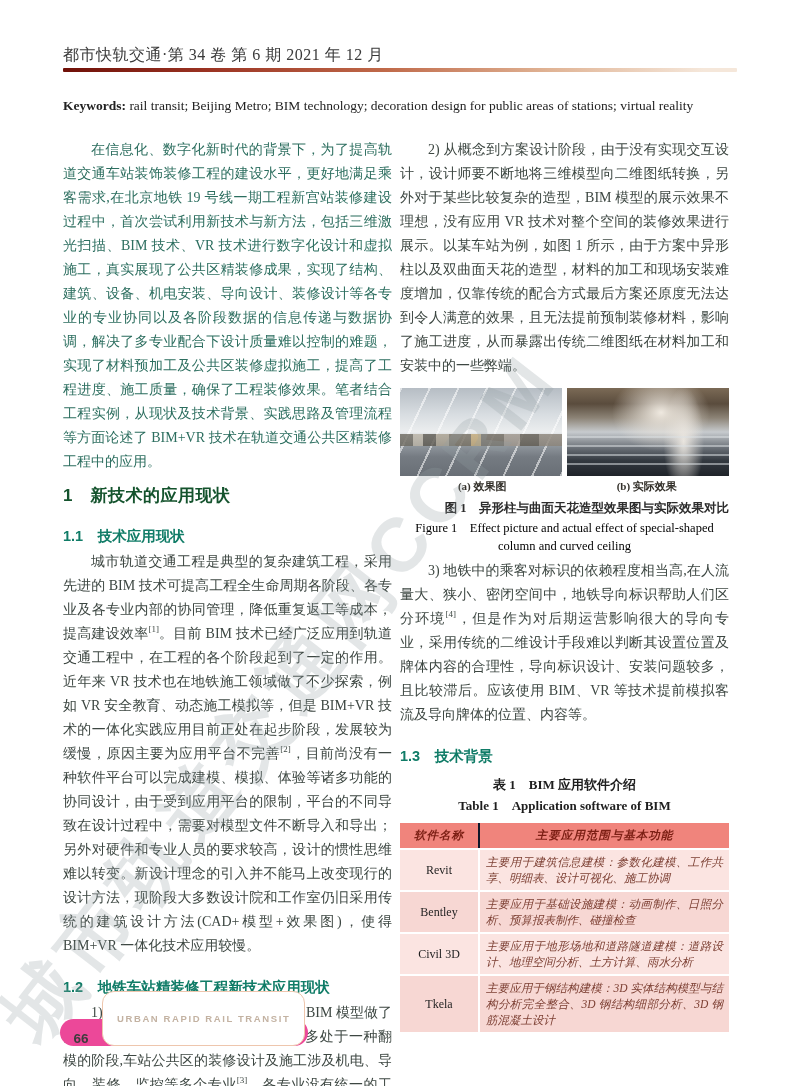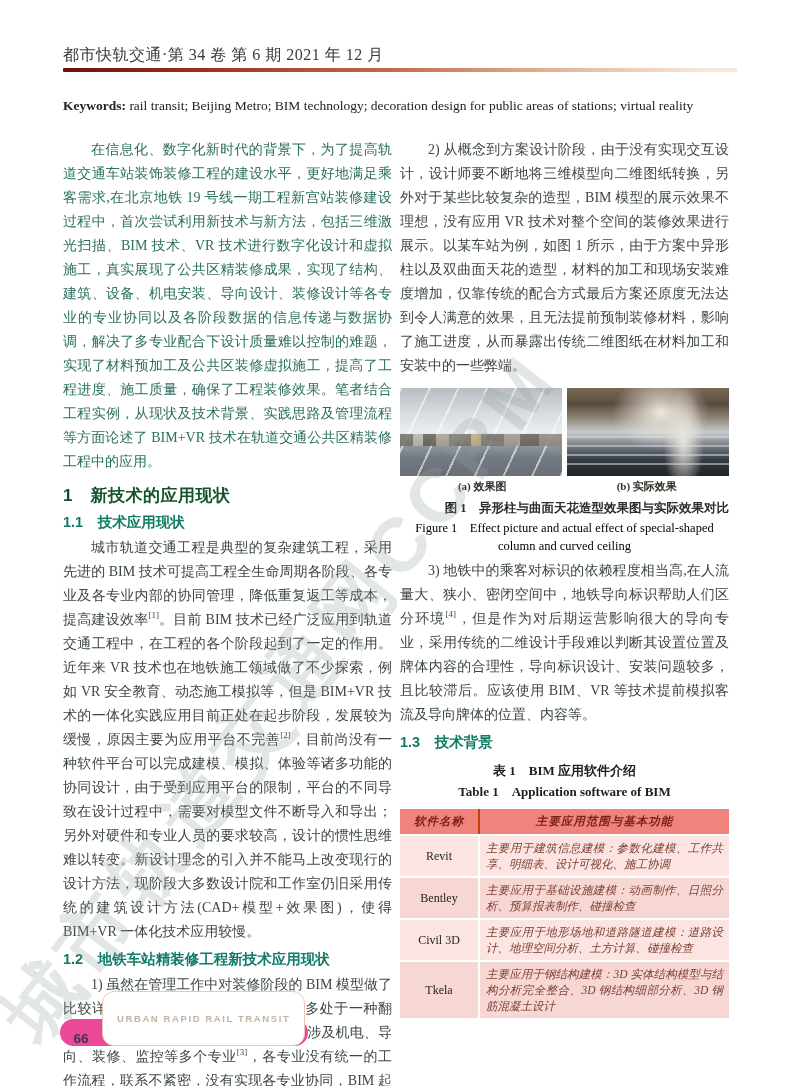--- a/index.html
+++ b/index.html
@@ -33,21 +33,21 @@
     margin:0;font-size:14px;line-height:24px;text-align:justify;
     text-indent:2em;color:#3d4742;
   }
   p.abstract{color:#2c6e5f;}
   sup{font-size:9px;line-height:0;}
   h1.sec{
     margin:10px 0 6px 0;font-family:"Liberation Sans","DejaVu Sans",sans-serif;
     font-size:17px;font-weight:bold;color:#14532d;letter-spacing:.5px;
   }
   h2.sec{
-    margin:6px 0 4px 0;font-family:"Liberation Sans","DejaVu Sans",sans-serif;
+    margin:20px 0 4px 0;font-family:"Liberation Sans","DejaVu Sans",sans-serif;
     font-size:14.5px;font-weight:bold;color:#107c67;
   }
   
   .figure{margin:10px 0 4px 0;}
   .fig-images{display:flex;gap:5px;}
   .fig-img{width:162px;height:88px;position:relative;overflow:hidden;}
   .fig-a{
     background:
       repeating-linear-gradient(115deg, rgba(255,255,255,.55) 0 2px, rgba(255,255,255,0) 2px 26px),
       linear-gradient(180deg,#b6bdc4 0%,#d8dde1 30%,#eceeef 50%,#c4c9cd 58%,#8f969c 66%,#757b82 78%,#696f76 100%);
@@ -82,21 +82,21 @@
   .tbl-title-cn{margin-top:10px;text-align:center;font-size:13px;font-weight:bold;color:#1e1e1e;}
   .tbl-title-en{margin-top:3px;text-align:center;font-size:13px;font-weight:bold;color:#1e1e1e;}
   table.bim{
     margin-top:6px;width:100%;border-collapse:separate;border-spacing:0 2px;
     font-size:11.5px;
   }
   table.bim th{
     background:#f0847c;color:#7c1f14;font-weight:bold;font-style:italic;
     padding:5px 4px;text-align:center;letter-spacing:1px;
   }
-  table.bim th:first-child{border-right:2px solid #c2410c;width:70px;}
+  table.bim th:first-child{border-right:2px solid #0f172a;width:70px;}
   table.bim td{
     padding:4px 6px;color:#7d4034;font-style:italic;line-height:16px;text-align:justify;
   }
   table.bim td.sw{
     font-style:normal;color:#1f1f1f;text-align:center;border-right:2px solid #fff;
     font-size:12px;
   }
   table.bim tr.r-odd td{background:#fbe4e1;}
   table.bim tr.r-even td{background:#f7d7d3;}
   
@@ -187,21 +187,21 @@
           <tr class="r-odd">
             <td class="sw">Revit</td>
             <td>主要用于建筑信息建模：参数化建模、工作共享、明细表、设计可视化、施工协调</td>
           </tr>
           <tr class="r-even">
             <td class="sw">Bentley</td>
             <td>主要应用于基础设施建模：动画制作、日照分析、预算报表制作、碰撞检查</td>
           </tr>
           <tr class="r-odd">
             <td class="sw">Civil 3D</td>
-            <td>主要应用于地形场地和道路隧道建模：道路设计、地理空间分析、土方计算、碰撞检查</td>
+            <td>主要应用于地形场地和道路隧道建模：道路设计、地理空间分析、土方计算、雨水分析</td>
           </tr>
           <tr class="r-even">
             <td class="sw">Tkela</td>
             <td>主要应用于钢结构建模：3D 实体结构模型与结构分析完全整合、3D 钢结构细部分析、3D 钢筋混凝土设计</td>
           </tr>
         </tbody>
       </table>
     </div>
   </div>
 

